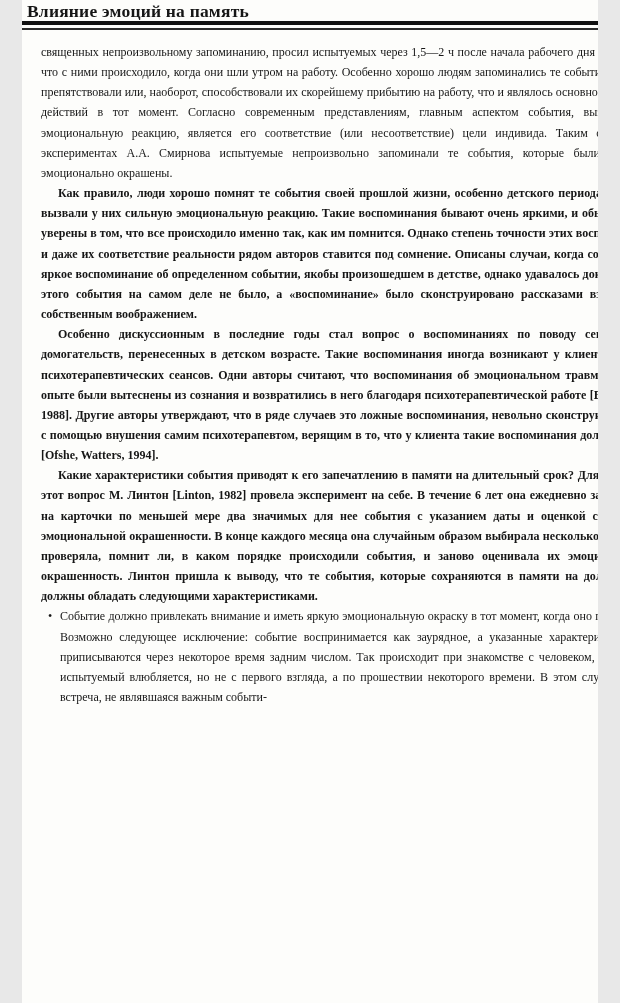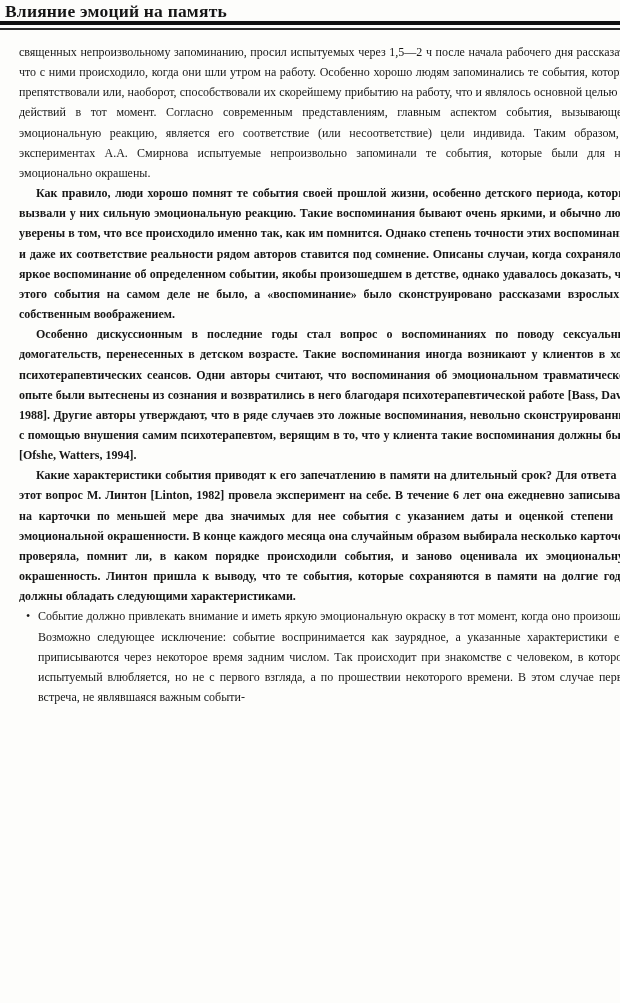--- a/index.html
+++ b/index.html
@@ -1,18 +1,18 @@
 <!DOCTYPE html>
 <html lang="ru"><head>
 <meta charset="utf-8">
 <style>
   html, body { margin: 0; padding: 0; background: #e8e8e8; }
   .page {
     position: relative;
-    width: 620px;
+    width: 576px;
     height: 1003px;
     background: #fdfdfb;
     color: #161616;
     font-family: "Liberation Serif", "DejaVu Serif", serif;
     overflow: hidden;
     margin: 0 auto;
   }
   .running-head {
     position: absolute;
     left: 5px;

